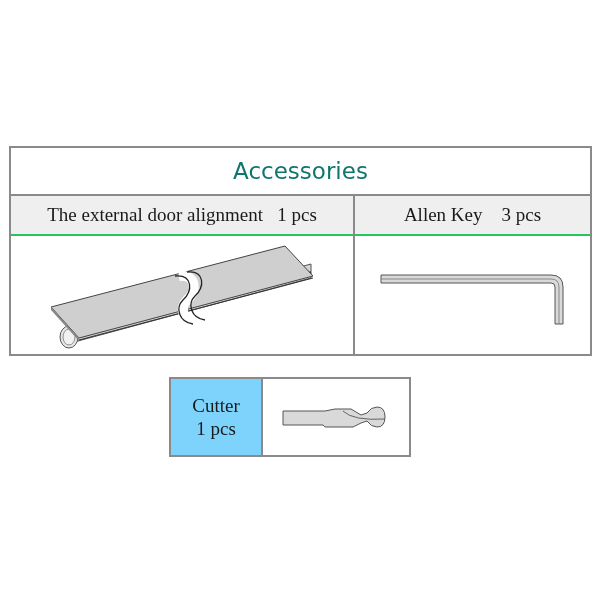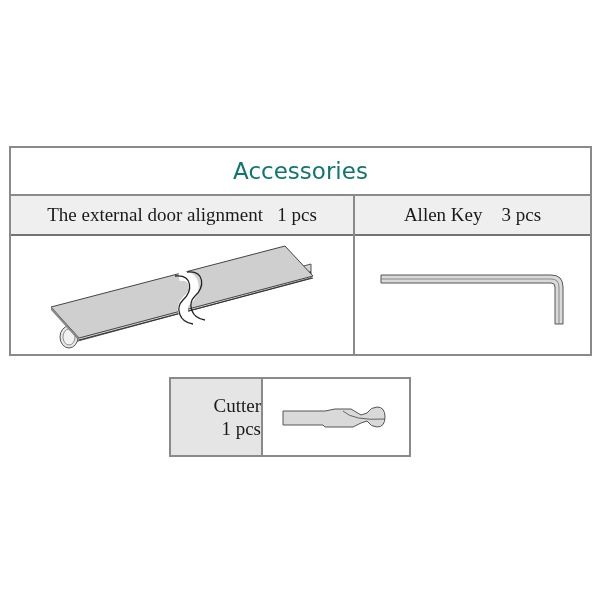--- a/index.html
+++ b/index.html
@@ -3,31 +3,31 @@
   <meta charset="utf-8">
   <style>
     html, body { margin: 0; padding: 0; background: #ffffff; }
     body { width: 600px; height: 600px; position: relative; overflow: hidden; }
     .box { position: absolute; box-sizing: border-box; }
     .main { left: 9px; top: 146px; width: 583px; height: 210px; border: 2px solid #8a8a8a; }
     .title-row { position: absolute; left: 0; top: 0; width: 100%; height: 46px; background: #ffffff;
       border-bottom: 2px solid #8a8a8a; display: flex; align-items: center; justify-content: center;
       font-family: "DejaVu Sans", sans-serif; font-size: 23px; color: #0f766e; }
     .label-row { position: absolute; left: 0; top: 48px; width: 100%; height: 38px; background: #efefef;
-      border-bottom: 2px solid #737373; }
+      border-bottom: 2px solid #22c55e; }
     .cell-label { position: absolute; top: 0; height: 38px; display: flex; align-items: center; justify-content: center;
       font-family: "Liberation Serif", serif; font-size: 19px; color: #1a1a1a; white-space: pre; }
     .lbl-left { left: 0; width: 342px; }
     .lbl-right { left: 344px; width: 235px; }
     .vdiv { position: absolute; left: 342px; top: 48px; width: 2px; height: 158px; background: #8a8a8a; }
     .img-left { position: absolute; left: 0; top: 88px; width: 342px; height: 118px; }
     .img-right { position: absolute; left: 344px; top: 88px; width: 235px; height: 118px; }
     .cutter { left: 169px; top: 377px; width: 242px; height: 80px; border: 2px solid #8a8a8a; }
-    .cutter-label { position: absolute; left: 0; top: 0; width: 90px; height: 76px; background: #e5e5e5;
-      border-right: 2px solid #8a8a8a; display: flex; flex-direction: column; align-items: flex-end; justify-content: center;
+    .cutter-label { position: absolute; left: 0; top: 0; width: 90px; height: 76px; background: #7dd3fc;
+      border-right: 2px solid #8a8a8a; display: flex; flex-direction: column; align-items: center; justify-content: center;
       font-family: "Liberation Serif", serif; font-size: 19px; color: #1a1a1a; line-height: 23px; }
     .cutter-img { position: absolute; left: 92px; top: 0; width: 146px; height: 76px; }
     svg { display: block; }
   </style>
 </head>
 <body>
 
 <div class="box main">
   <div class="title-row">Accessories</div>
   <div class="label-row">

